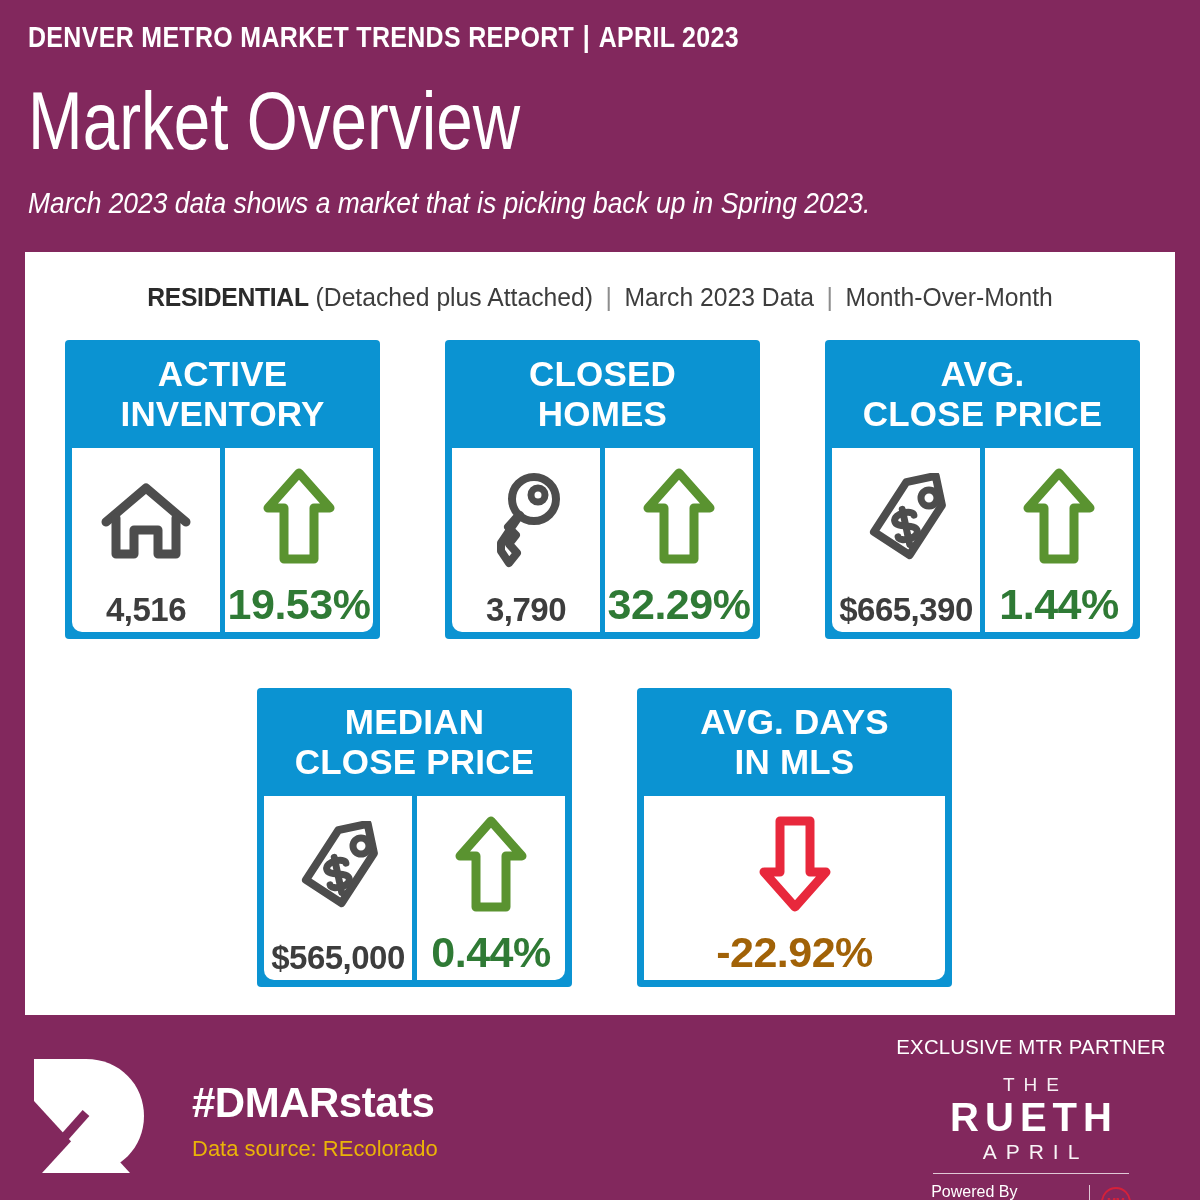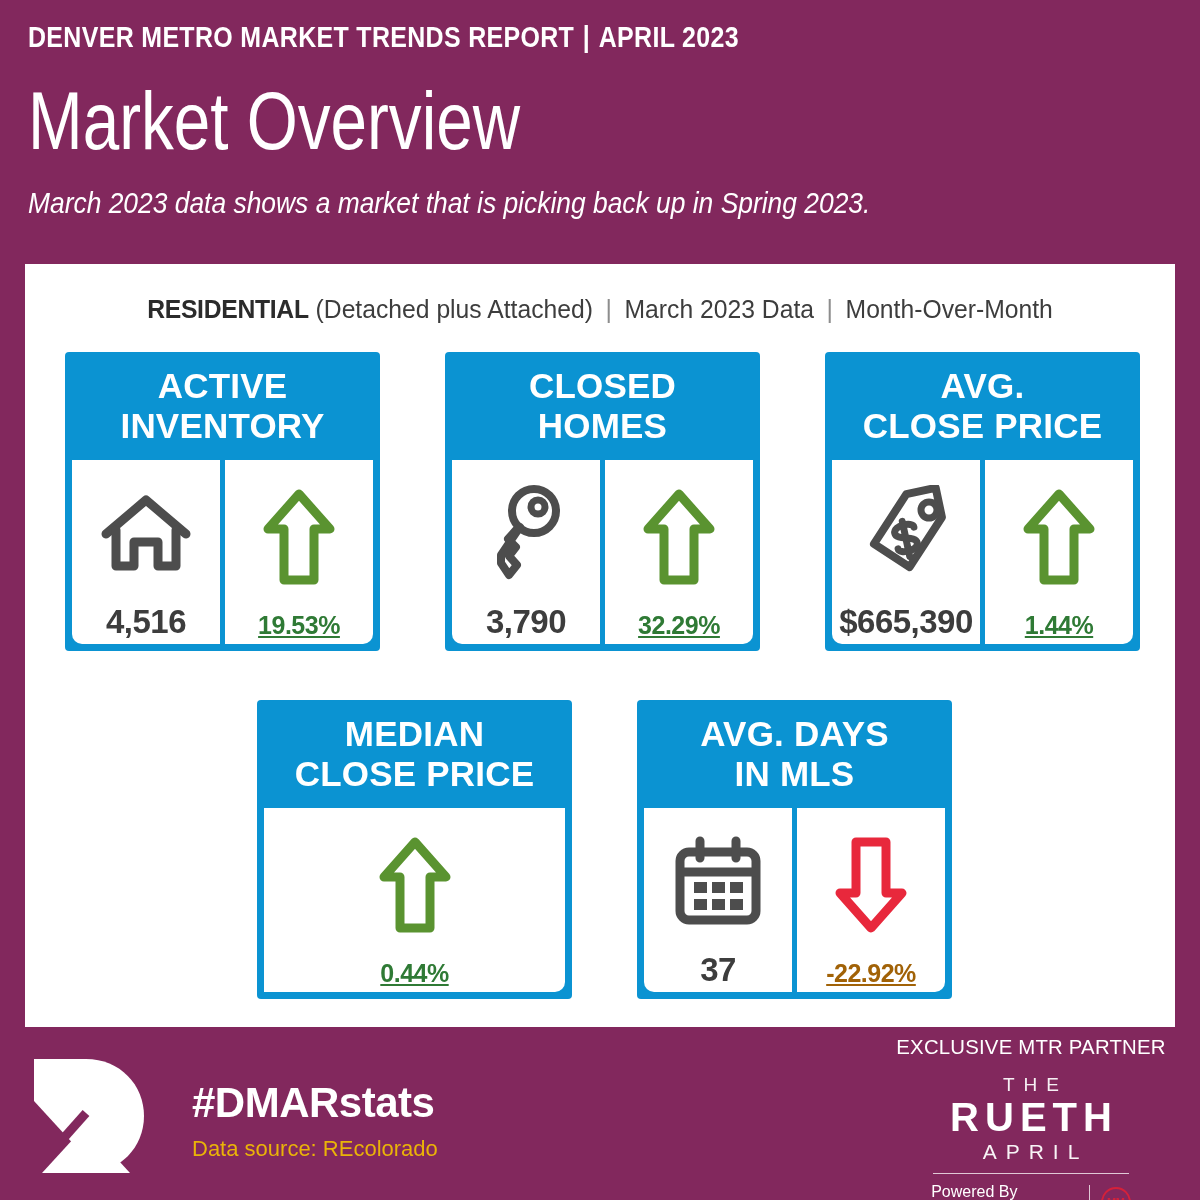--- a/index.html
+++ b/index.html
@@ -62,21 +62,20 @@
   }
 
   
   .panel {
     position: absolute;
     left: 25px;
     top: 252px;
     width: 1150px;
     height: 763px;
     background: #ffffff;
-    margin-top: 12px;
   }
 
   .panel-caption {
     position: absolute;
     top: 30px;
     left: 0;
     width: 100%;
     text-align: center;
     font-size: 26px;
     color: #3d3d3d;
@@ -151,26 +150,25 @@
 
   .metric-value {
     font-size: 33px;
     font-weight: bold;
     color: #3d3d3d;
     line-height: 1;
     white-space: nowrap;
     letter-spacing: -0.5px;
   }
   .metric-pct {
-    font-size: 25px;
+    font-size: 43px;
     font-weight: bold;
     line-height: 1;
     white-space: nowrap;
     letter-spacing: -0.5px;
-    text-decoration: underline;
   }
   .pct-up   { color: #2f7a35; }
   .pct-down { color: #a16207; }
 
   
   .footer-left {
     position: absolute;
     left: 30px;
     top: 1055px;
     display: flex;
@@ -372,51 +370,46 @@
     </div>
 
   </div>
 
   <div class="row row-bottom">
 
     <div class="card">
       <div class="card-title">MEDIAN
 CLOSE PRICE</div>
       <div class="card-body">
+        <div class="cell cell-left">
+          <div class="icon-wrap">
+            <svg width="96" height="96" viewBox="0 0 96 96" fill="none">
+              <path d="M56 10 L86 10 L86 40 L44 82 L14 52 Z" stroke="#4d4d4d" stroke-width="8" stroke-linejoin="round" transform="rotate(-12 48 46)"></path>
+              <circle cx="71" cy="25" r="8" stroke="#4d4d4d" stroke-width="7"></circle>
+              <path d="M48 36 L48 72" stroke="#4d4d4d" stroke-width="7" stroke-linecap="round" transform="rotate(-12 48 54)"></path>
+              <path d="M58 44 C58 38 38 38 38 46 C38 54 58 52 58 60 C58 68 38 68 38 62" stroke="#4d4d4d" stroke-width="7" stroke-linecap="round" fill="none" transform="rotate(-12 48 53)"></path>
+            </svg>
+          </div>
+          <div class="metric-value">$565,000</div>
+        </div>
         <div class="cell cell-right">
           <div class="icon-wrap">
             <svg width="74" height="100" viewBox="0 0 74 100" fill="none">
               <path d="M37 7 L68 42 L52 42 L52 93 L22 93 L22 42 L6 42 Z" stroke="#5a9330" stroke-width="9" stroke-linejoin="round" stroke-linecap="round"></path>
             </svg>
           </div>
           <div class="metric-pct pct-up">0.44%</div>
         </div>
       </div>
     </div>
 
     <div class="card">
       <div class="card-title">AVG. DAYS
 IN MLS</div>
       <div class="card-body">
-        <div class="cell cell-left">
-          <div class="icon-wrap">
-            <svg width="94" height="92" viewBox="0 0 94 92" fill="none">
-              <rect x="9" y="17" width="76" height="68" rx="9" stroke="#4d4d4d" stroke-width="9"></rect>
-              <path d="M9 37 L85 37" stroke="#4d4d4d" stroke-width="9"></path>
-              <path d="M29 6 L29 23 M65 6 L65 23" stroke="#4d4d4d" stroke-width="9" stroke-linecap="round"></path>
-              <rect x="23" y="47" width="13" height="11" fill="#4d4d4d"></rect>
-              <rect x="41" y="47" width="13" height="11" fill="#4d4d4d"></rect>
-              <rect x="59" y="47" width="13" height="11" fill="#4d4d4d"></rect>
-              <rect x="23" y="64" width="13" height="11" fill="#4d4d4d"></rect>
-              <rect x="41" y="64" width="13" height="11" fill="#4d4d4d"></rect>
-              <rect x="59" y="64" width="13" height="11" fill="#4d4d4d"></rect>
-            </svg>
-          </div>
-          <div class="metric-value">37</div>
-        </div>
         <div class="cell cell-right">
           <div class="icon-wrap">
             <svg width="74" height="100" viewBox="0 0 74 100" fill="none">
               <path d="M37 93 L68 58 L52 58 L52 7 L22 7 L22 58 L6 58 Z" stroke="#e8283c" stroke-width="9" stroke-linejoin="round" stroke-linecap="round"></path>
             </svg>
           </div>
           <div class="metric-pct pct-down">-22.92%</div>
         </div>
       </div>
     </div>

